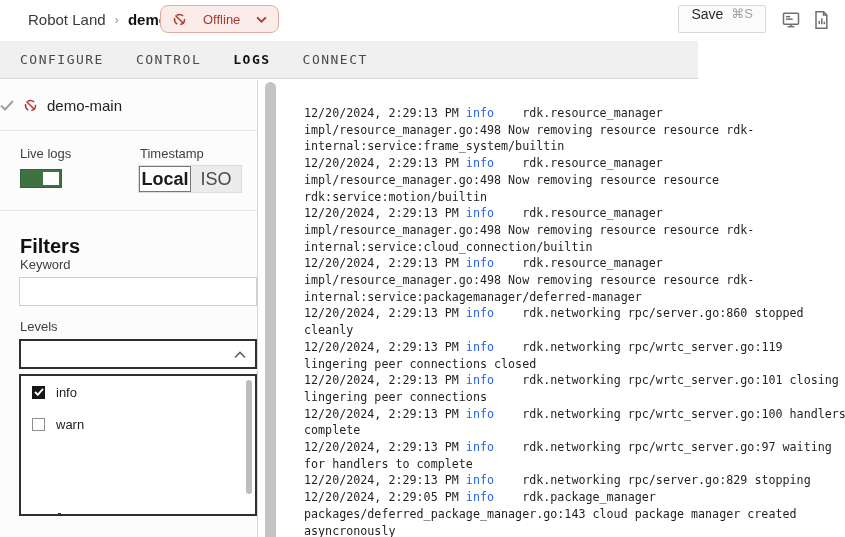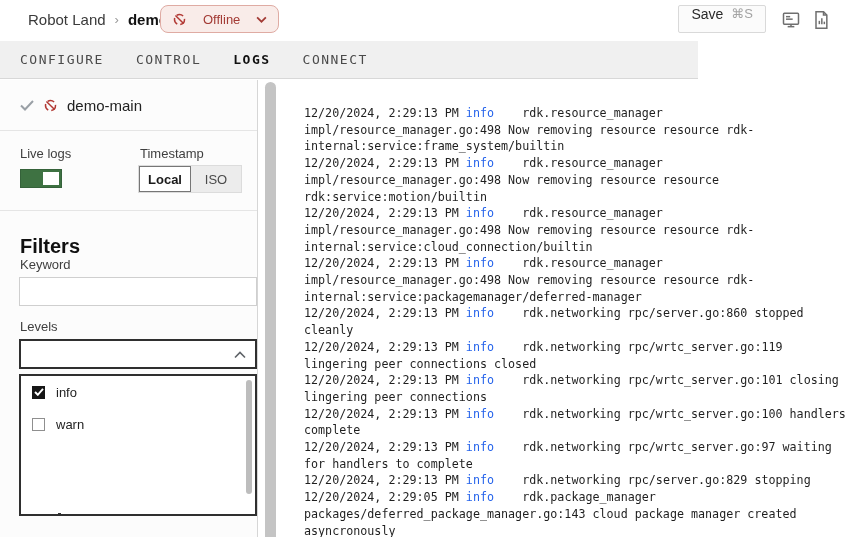--- a/index.html
+++ b/index.html
@@ -34,35 +34,35 @@
     display:flex; align-items:center; gap:32px; padding-left:20px; }
   .tab { font-family:"DejaVu Sans Mono", monospace; font-size:13px; letter-spacing:1.5px;
     color:#4a4a4a; cursor:pointer; }
   .tab.active { color:#111; font-weight:bold; }
 
   
   .sidebar { position:absolute; left:0; top:80px; width:258px; height:457px;
     background:#fcfcfc; border-right:1px solid #d6d6d6; }
   .part-row { position:absolute; left:0; top:0; width:257px; height:51px;
     border-bottom:1px solid #e5e5e5; display:flex; align-items:center; gap:9px;
-    padding-left:20px; cursor:pointer; }
+    cursor:pointer; }
   .part-name { font-size:15px; font-weight:500; color:#222; }
 
   .controls-row { position:absolute; left:0; top:51px; width:257px; height:80px;
     border-bottom:1px solid #e5e5e5; }
   .ctl-label { font-size:13px; color:#3f3f3f; }
   .live-label { position:absolute; left:20px; top:15px; }
   .toggle { position:absolute; left:20px; top:38px; width:42px; height:19px;
     background:var(--accent-green); border:1px solid #35623a; cursor:pointer; }
   .toggle .knob { position:absolute; right:2px; top:2px; width:16px; height:13px; background:#fff; }
   .ts-label { position:absolute; left:140px; top:15px; }
   .segmented { position:absolute; left:138px; top:34px; width:104px; height:28px;
     background:#ececec; border:1px solid #dcdcdc; display:flex; }
   .segment { flex:1; display:flex; align-items:center; justify-content:center;
-    font-size:13px; color:#4a4a4a; cursor:pointer; }
+    font-size:18px; color:#4a4a4a; cursor:pointer; }
   .segment.selected { background:#fff; border:1px solid #767676; color:#1a1a1a; font-weight:bold; }
 
   .filters-title { position:absolute; left:20px; top:143px; font-size:20px; font-weight:600; color:#111;margin-top:12px; }
   .keyword-label { position:absolute; left:20px; top:177px; }
   .keyword-input { position:absolute; left:19px; top:197px; width:238px; height:29px;
     border:1px solid #cfcfcf; background:#fff; font-size:13px; padding:0 8px; outline:none; }
   .levels-label { position:absolute; left:20px; top:239px; }
   .levels-select { position:absolute; left:19px; top:259px; width:238px; height:30px;
     border:2px solid #2f2f2f; background:#fff; cursor:pointer; }
   .levels-select .chevron { position:absolute; right:9px; top:10px; }

